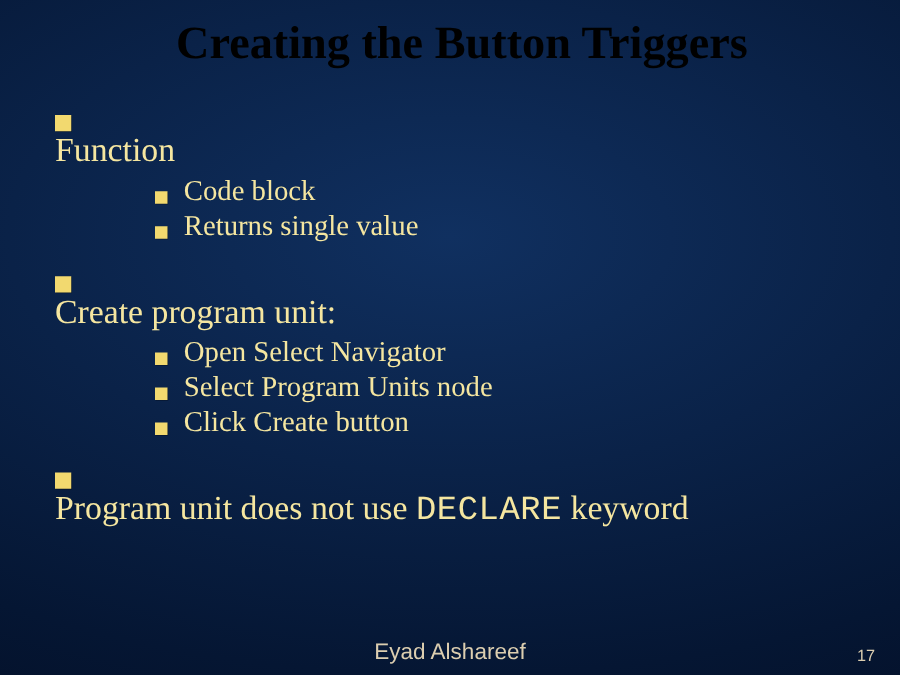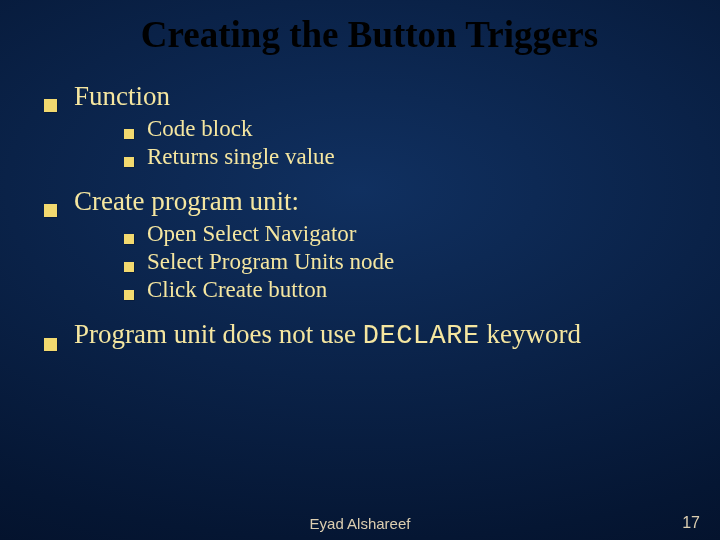--- a/index.html
+++ b/index.html
@@ -22,23 +22,24 @@
     font-size: 37px;
     line-height: 1.15;
     padding-top: 14px;
     padding-left: 19px;
   }
   .content {
     padding: 10px 0 0 44px;
   }
   .item-l1 {
     display: flex;
-    align-items: flex-end;
+    align-items: flex-start;
     font-size: 27px;
     margin-top: 10px;
+    flex-direction: column;
   }
   .sub-block {
     padding: 2px 0 6px 80px;
   }
   .item-l2 {
     display: flex;
     align-items: center;
     font-size: 23px;
     margin-top: 2px;
   }
@@ -66,29 +67,29 @@
     font-family: "Courier New", Courier, monospace;
     letter-spacing: 0.5px;
   }
   .footer-author {
     position: absolute;
     bottom: 8px;
     left: 0;
     width: 100%;
     text-align: center;
     font-family: Arial, Helvetica, sans-serif;
-    font-size: 15px;
+    font-size: 18px;
     color: #dcceb0;
   }
   .footer-page {
     position: absolute;
     bottom: 8px;
     right: 20px;
     font-family: Arial, Helvetica, sans-serif;
-    font-size: 16px;
+    font-size: 13px;
     color: #dcceb0;
   }
   .gap-top-sm { margin-top: 14px; }
   .gap-top-md { }
 </style>
 </head>
 <body>
 
 <div class="title">
   <div>Creating the Button Triggers</div>

